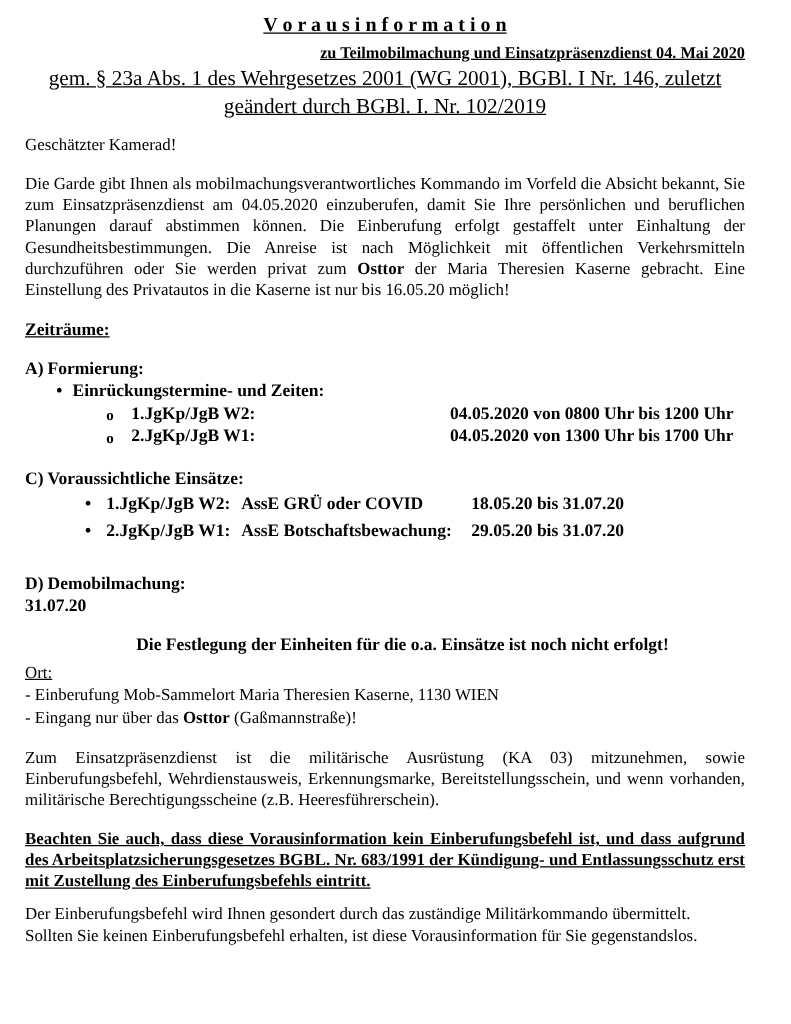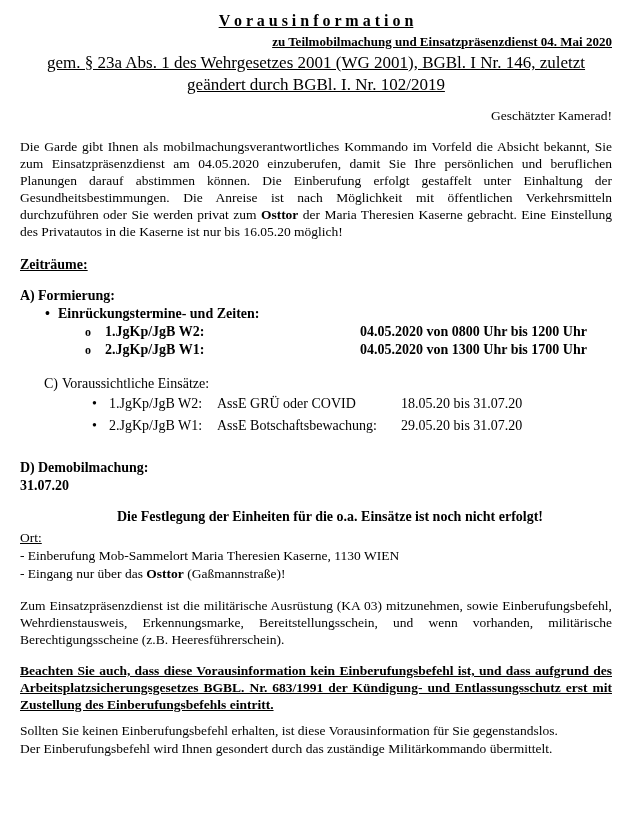--- a/index.html
+++ b/index.html
@@ -3,39 +3,39 @@
 <meta charset="utf-8">
 <style>
   html, body { margin: 0; padding: 0; background: #ffffff; }
   body {
     width: 633px; height: 819px;
     color: #000000;
     font-family: "Liberation Serif", serif;
     font-size: 13.5px;
     overflow: hidden;
   }
-  .page { box-sizing: border-box; width: 633px; height: 819px; padding: 10px 21px 0 20px; }
+  .page { box-sizing: border-box; width: 633px; height: 819px; padding: 10px 37px 0 20px; }
 
   
   .hdr { text-align: center; }
   .hdr-title {
     font-weight: bold; font-size: 16px; line-height: 21px;
     text-decoration: underline;
   }
   .hdr-sub {
     font-weight: bold; font-size: 13px; line-height: 21px;
     text-decoration: underline;
     text-align: right;
   }
   .hdr-legal {
     font-size: 17px; line-height: 22px;
     text-decoration: underline;
   }
 
-  .greeting { text-align: right; margin-top: 11px; line-height: 17px; }
+  .greeting { text-align: left; margin-top: 11px; line-height: 17px; }
 
   p.just { text-align: justify; margin: 14px 0 0 0; line-height: 17px; }
 
   .zeit {
     margin-top: 16px; font-weight: bold; font-size: 14px;
     text-decoration: underline; line-height: 18px;
   }
 
   
   .sec-a { margin-top: 13px; font-weight: bold; font-size: 14px; }
@@ -45,21 +45,21 @@
   .a-bullet .mk { display: inline-block; width: 13px; }
   .a-row { display: flex; padding-left: 65px; line-height: 18px; }
   .a-row .circ { width: 20px; font-size: 12px; }
   .a-row .unit { width: 255px; }
 
   
   .sec-b { margin-top: 24px; display: flex; font-weight: bold; font-size: 14px; line-height: 18px; }
   .b-left { width: 173px; flex-shrink: 0; }
 
   
-  .sec-c { margin-top: 16px; font-weight: normal; font-size: 14px; margin-left: 24px; }
+  .sec-c { margin-top: 16px; font-weight: bold; font-size: 14px; }
   .c-row { display: flex; padding-left: 48px; line-height: 22px; }
   .c-row .blt { width: 17px; }
   .c-row .unit { width: 108px; }
   .c-row .mission { width: 184px; }
 
   
   .sec-d { margin-top: 22px; display: flex; font-weight: bold; font-size: 14px; line-height: 18px; flex-direction: column; }
   .d-left { width: 168px; flex-shrink: 0; }
 
   .notice {
@@ -134,17 +134,17 @@
 
   <div class="ort-heading">Ort:</div>
   <div class="ort-line">- Einberufung Mob-Sammelort Maria Theresien Kaserne, 1130 WIEN</div>
   <div class="ort-line"><span>- Eingang nur über das </span><b>Osttor</b><span> (Gaßmannstraße)!</span></div>
 
   <p class="just equip">Zum Einsatzpräsenzdienst ist die militärische Ausrüstung (KA 03) mitzunehmen, sowie Einberufungsbefehl, Wehrdienstausweis, Erkennungsmarke, Bereitstellungsschein, und wenn vorhanden, militärische Berechtigungsscheine (z.B. Heeresführerschein).</p>
 
   <p class="just warning">Beachten Sie auch, dass diese Vorausinformation kein Einberufungsbefehl ist, und dass aufgrund des Arbeitsplatzsicherungsgesetzes BGBL. Nr. 683/1991 der Kündigung- und Entlassungsschutz erst mit Zustellung des Einberufungsbefehls eintritt.</p>
 
   <div class="closing">
+    <div>Der Einberufungsbefehl wird Ihnen gesondert durch das zuständige Militärkommando übermittelt.</div>
     <div>Sollten Sie keinen Einberufungsbefehl erhalten, ist diese Vorausinformation für Sie gegenstandslos.</div>
-    <div>Der Einberufungsbefehl wird Ihnen gesondert durch das zuständige Militärkommando übermittelt.</div>
   </div>
 
 </div>
 
 </body></html>

